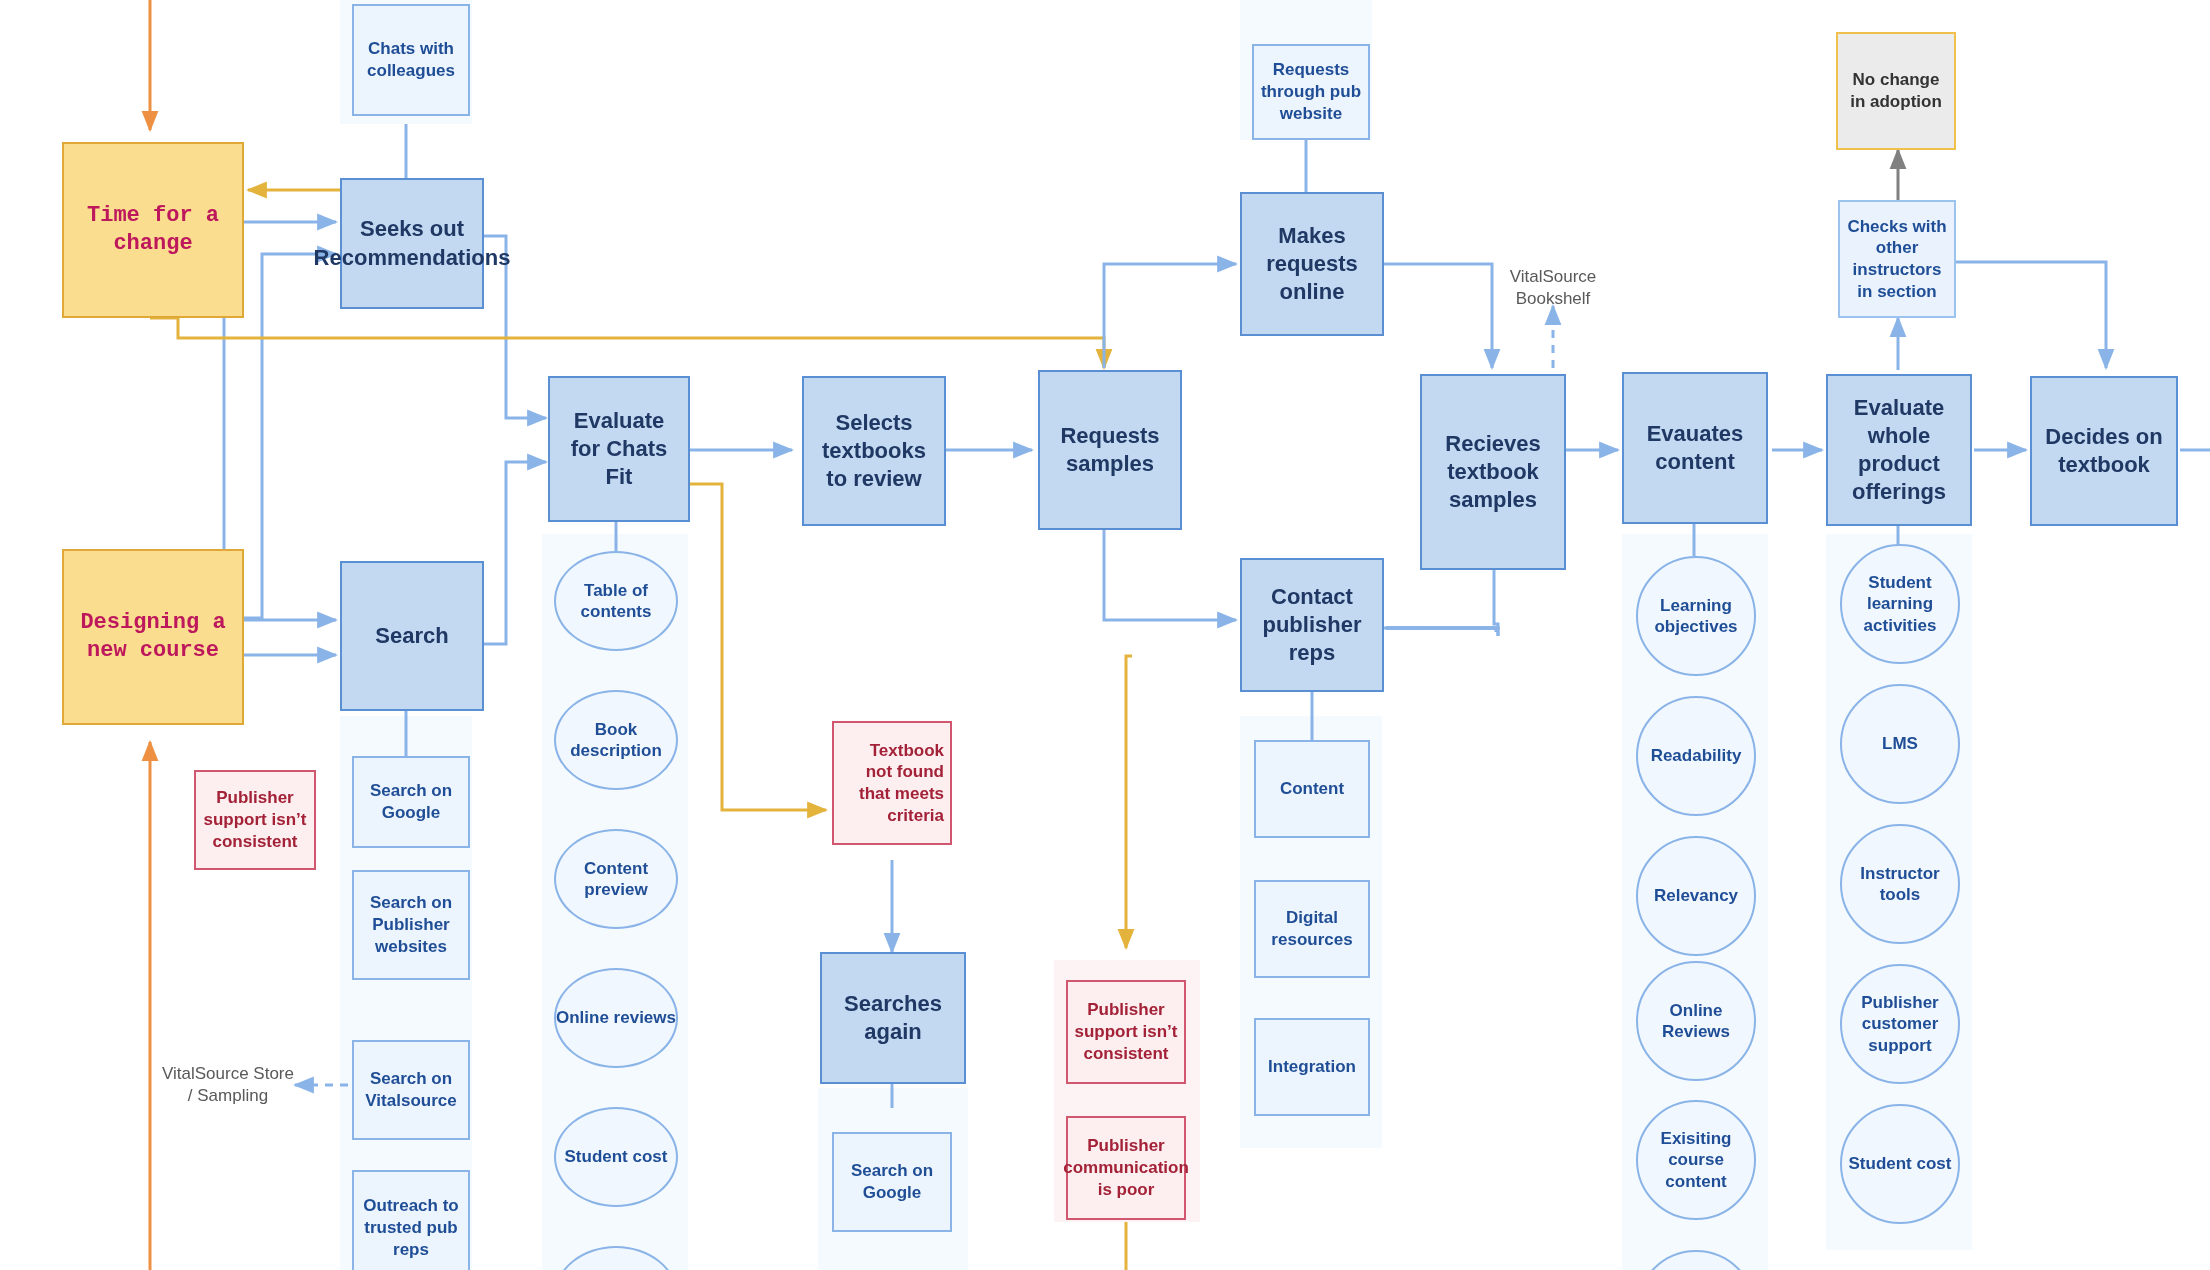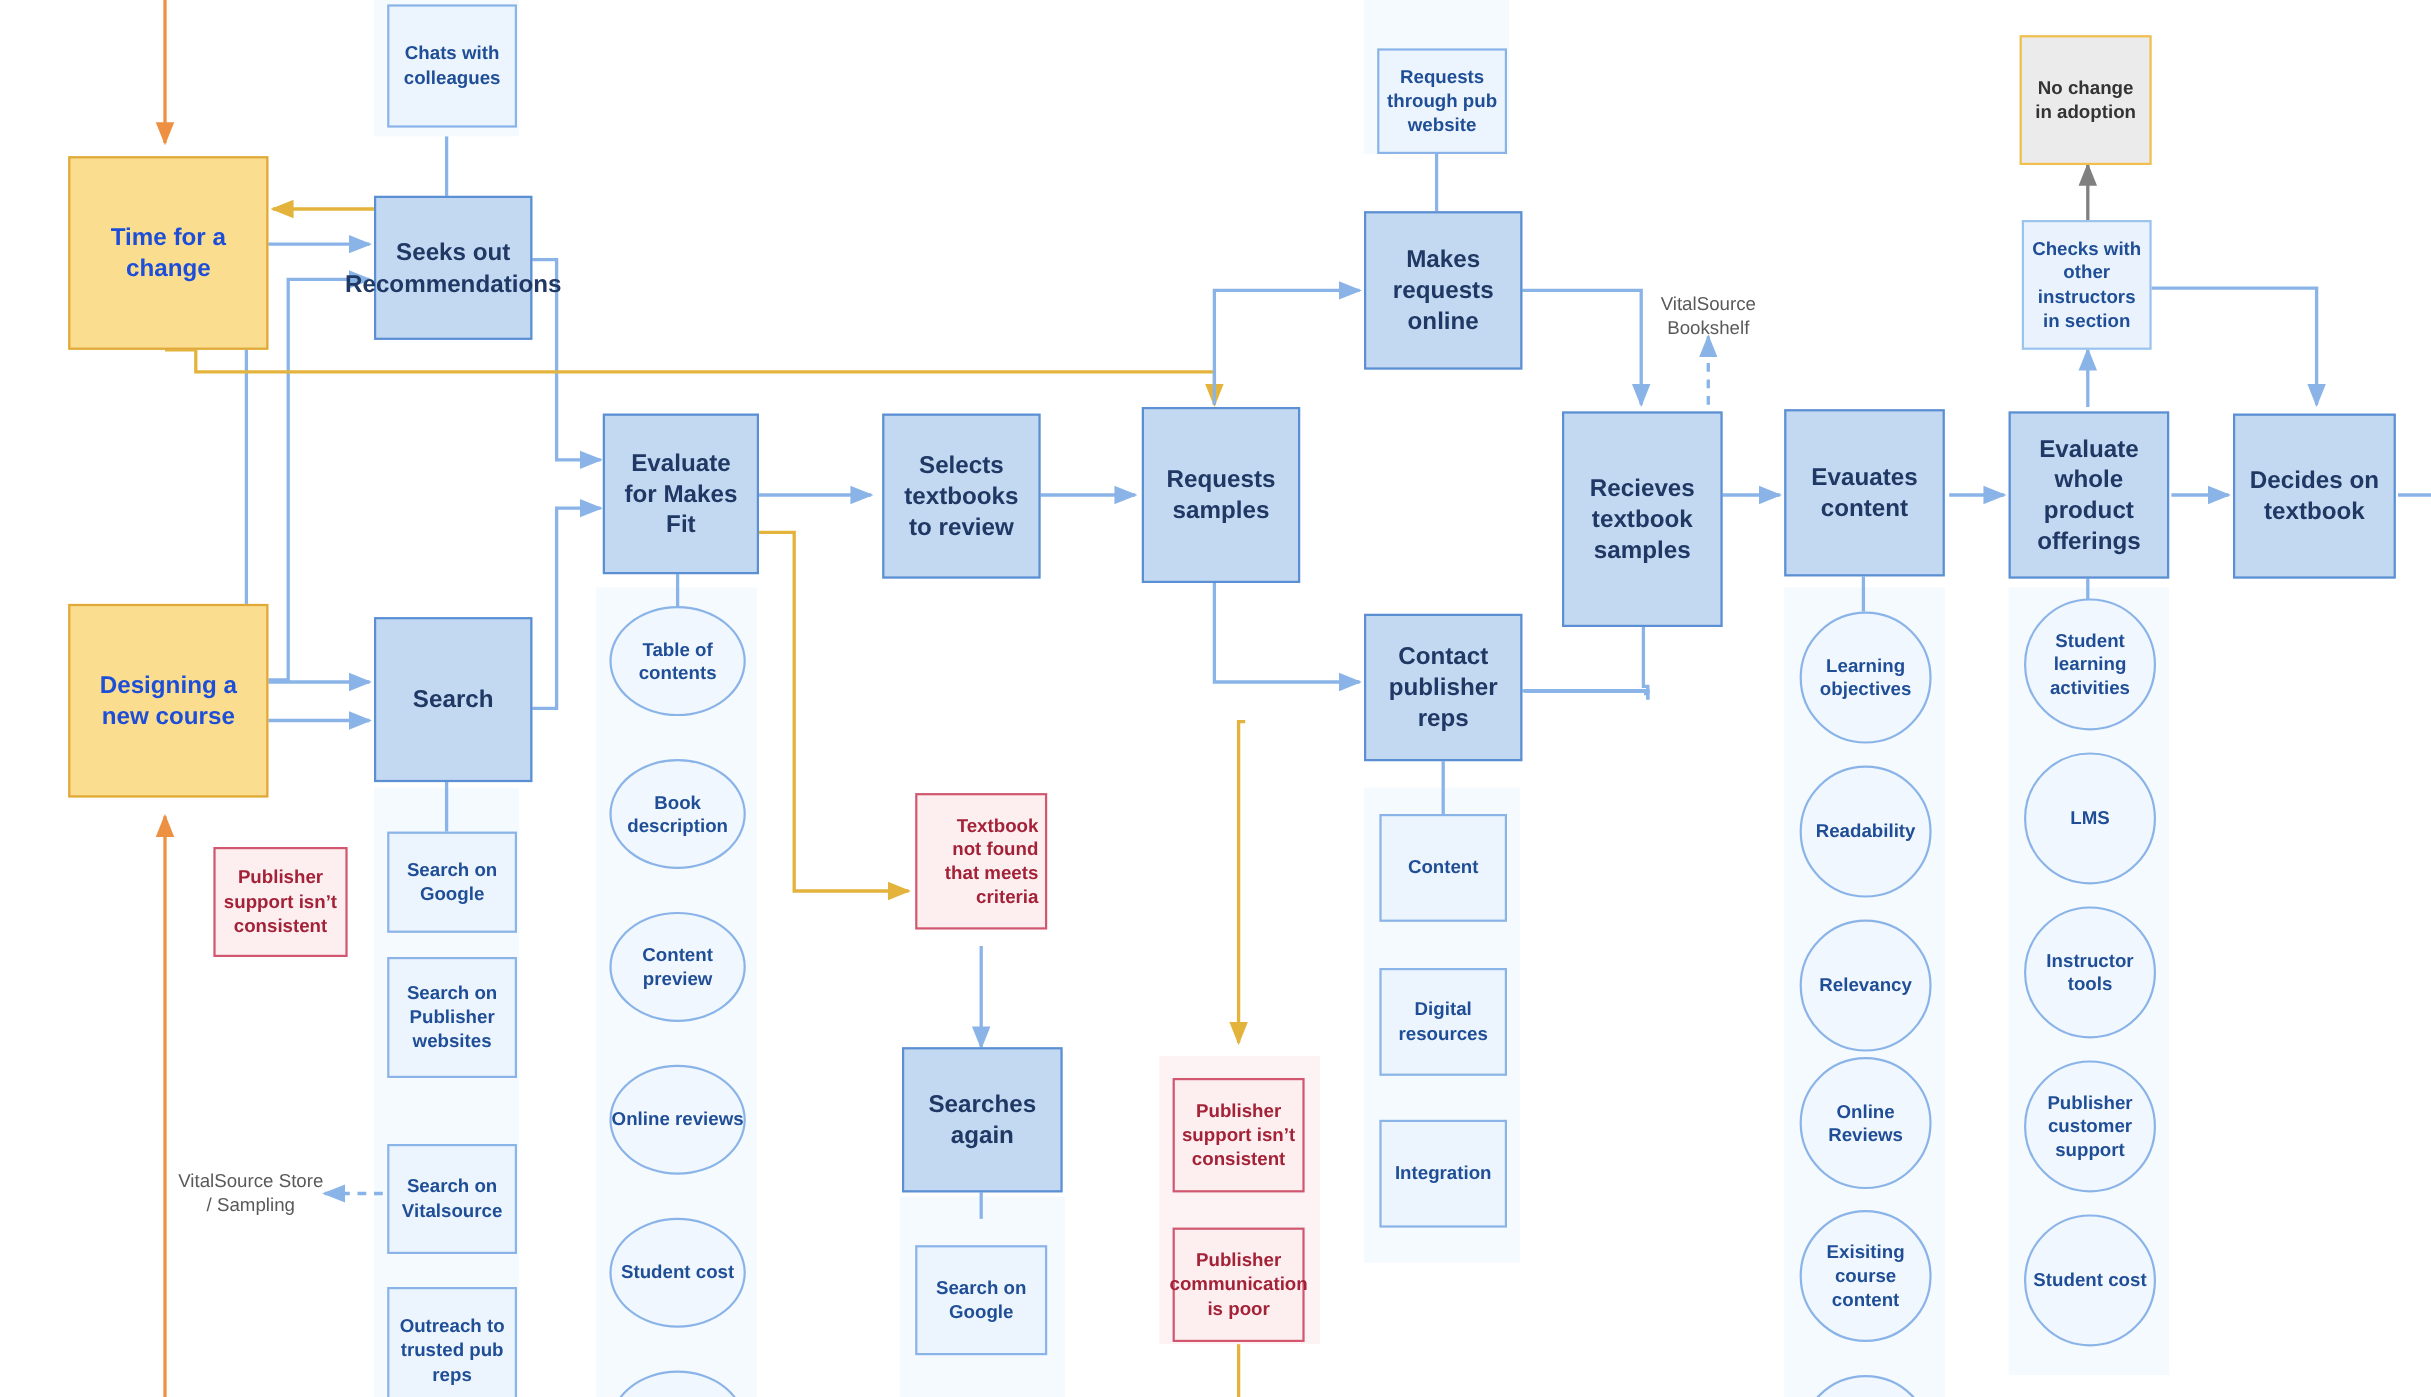--- a/index.html
+++ b/index.html
@@ -9,22 +9,22 @@
   svg.wires{position:absolute;left:0;top:0;width:2210px;height:1270px;pointer-events:none;}
 
   .node{position:absolute;box-sizing:border-box;display:flex;align-items:center;
         justify-content:center;text-align:center;line-height:1.28;}
 
   
   .stage{background:#c3d8f1;border:2px solid #5b8fd4;color:#1f3864;
          font-weight:bold;font-size:22px;padding:4px 8px;}
 
   
-  .persona{background:#fbdd8f;border:2px solid #e0a937;color:#1d4ed8;
-           font-weight:bold;font-size:22px;padding:16px 8px;}
+  .persona{background:#fbdd8f;border:2px solid #e0a937;color:#be185d;
+           font-weight:bold;font-size:22px;padding:16px 8px;font-family:Liberation Mono, monospace;}
 
   
   .outcome{background:#ebebeb;border:2px solid #f0bf4c;color:#333333;
            font-weight:bold;font-size:17px;padding:4px 6px;}
 
   
   .subbox{background:#ecf4fd;border:2px solid #8ab4e8;color:#1f4e96;
           font-weight:bold;font-size:17px;padding:3px 6px;}
 
   
@@ -179,21 +179,21 @@
 
   <div class="node stage" style="left:340px;top:178px;width:144px;height:131px;">
     <span>Seeks out Recommendations</span>
   </div>
 
   <div class="node stage" style="left:340px;top:561px;width:144px;height:150px;">
     <span>Search</span>
   </div>
 
   <div class="node stage" style="left:548px;top:376px;width:142px;height:146px;">
-    <span>Evaluate for Makes Fit</span>
+    <span>Evaluate for Chats Fit</span>
   </div>
 
   <div class="node stage" style="left:802px;top:376px;width:144px;height:150px;">
     <span>Selects textbooks to review</span>
   </div>
 
   <div class="node stage" style="left:1038px;top:370px;width:144px;height:160px;">
     <span>Requests samples</span>
   </div>
 

